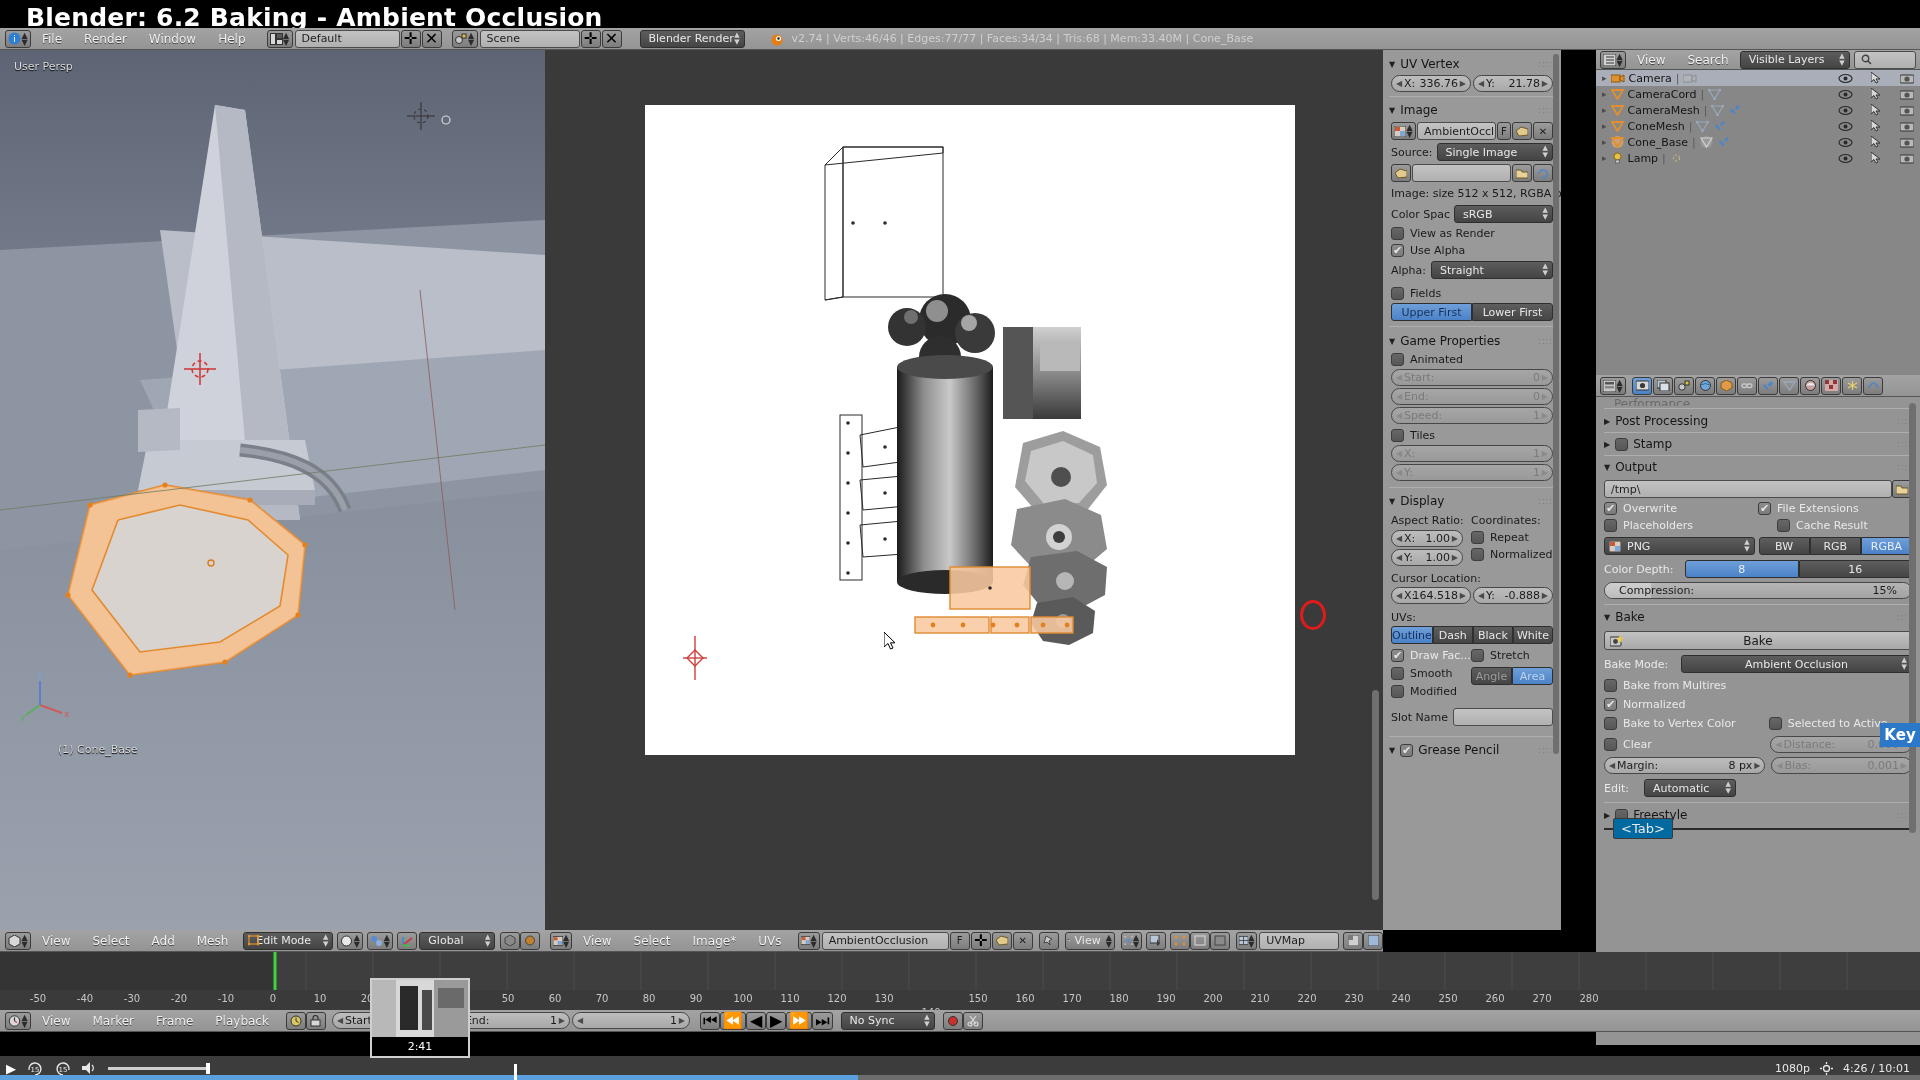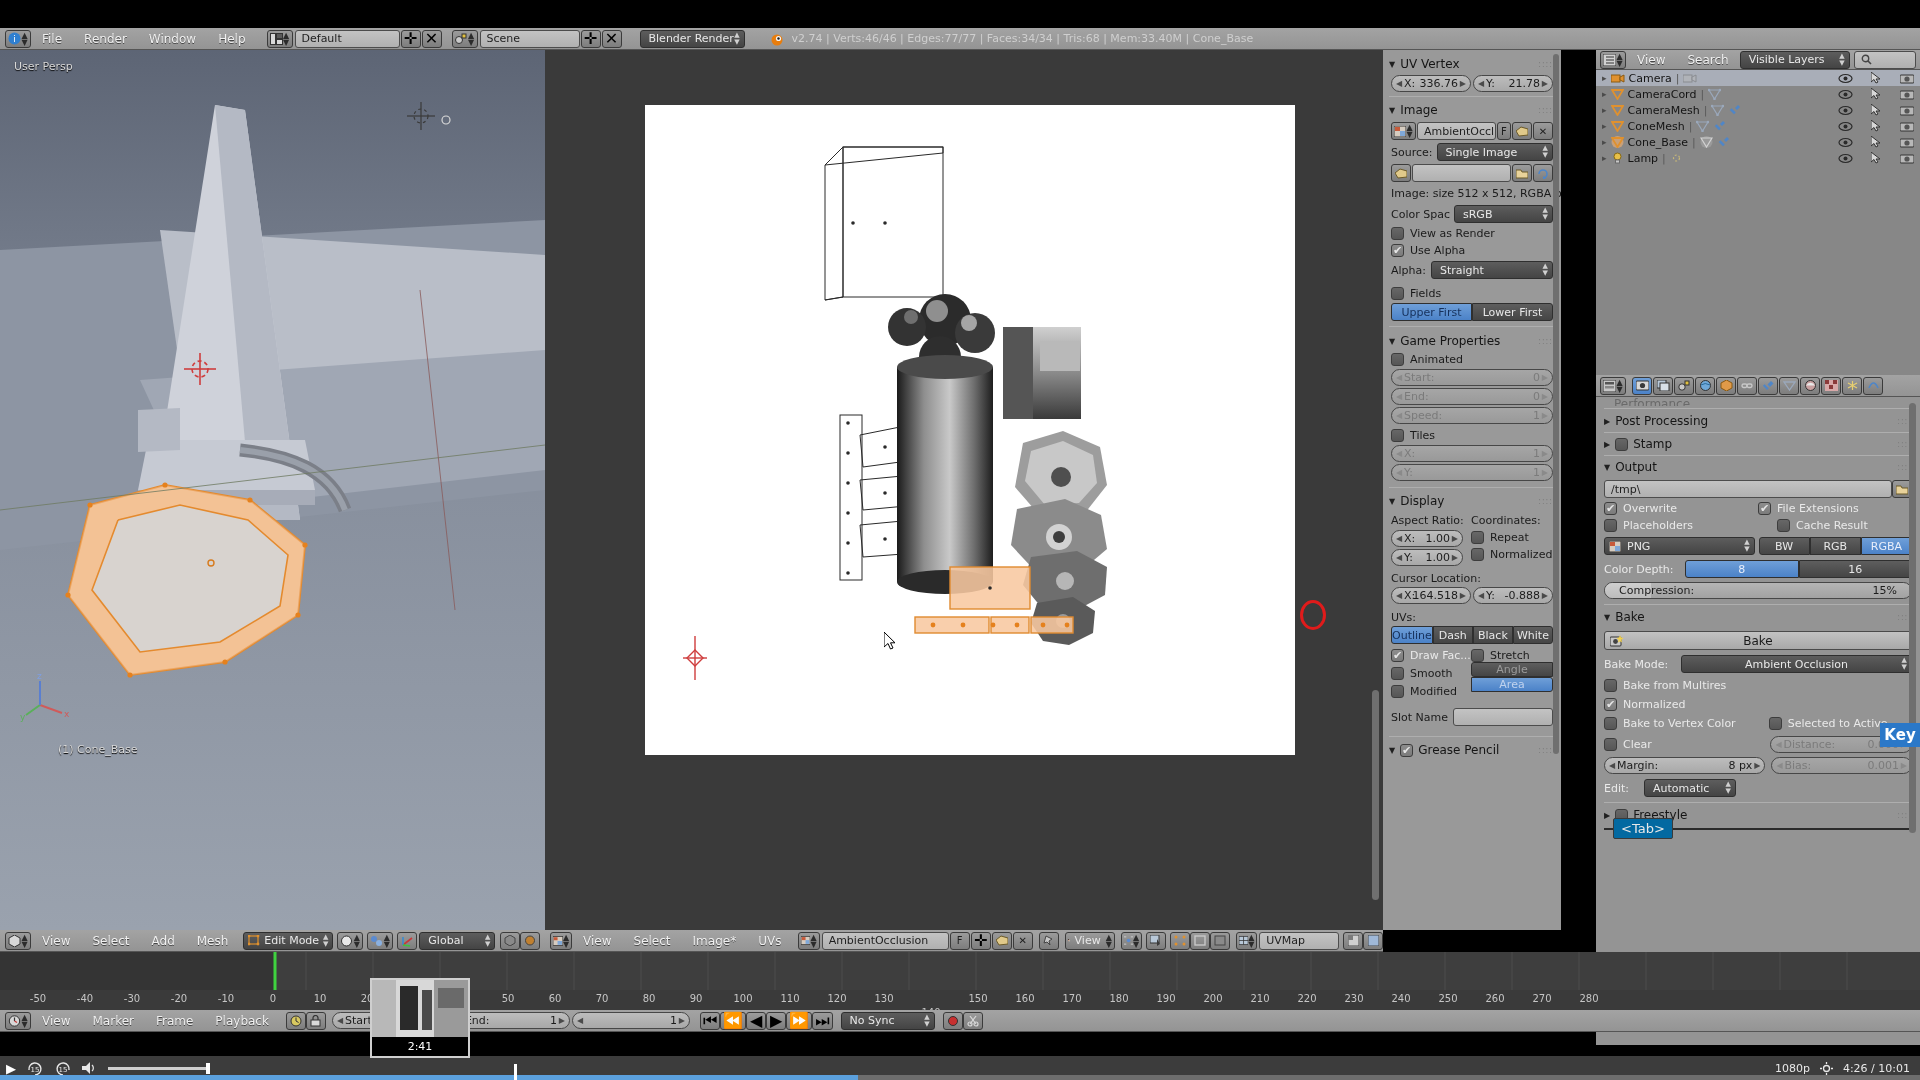--- a/index.html
+++ b/index.html
@@ -167,20 +167,21 @@
   .redcircle {
     position: absolute; left: 1300px; top: 600px; width: 26px; height: 30px;
     border: 3px solid #e01b1b; border-radius: 50%;
   }
 </style>
 </head>
 <body>
 
 <div id="app">
 
+  <div class="video-title">Blender: 6.2 Baking - Ambient Occlusion</div>
 
   <div class="menu-bar" style="position:absolute;left:0;top:28px;width:1920px;height:22px;">
     <div style="display:flex;align-items:center;padding-left:5px;">
       <span class="icon-box">
         <svg width="13" height="13" viewBox="0 0 13 13">
             <circle cx="6.5" cy="6.5" r="6" fill="#2f7fd0"></circle>
             <text x="6.5" y="10" font-size="9" fill="#fff" text-anchor="middle" font-family="DejaVu Sans">i</text>
           </svg>
         <span class="spinner">▲<br>▼</span>
       </span>
@@ -629,21 +630,21 @@
         <div style="display:flex;align-items:center;gap:6px;margin-top:5px;">
           <span class="chk"></span>
           <span class="lbl-s">Modified</span>
         </div>
       </div>
       <div style="width:82px;">
         <div style="display:flex;align-items:center;gap:6px;">
           <span class="chk"></span>
           <span class="lbl-s">Stretch</span>
         </div>
-        <div style="display:flex;flex-direction:column;">
+        <div style="display:flex;margin-top:5px;">
           <div class="segbtn" style="flex:1;border-radius:3px 0 0 3px;color:#9b9b9b;">Angle</div>
           <div class="segbtn selw" style="flex:1;border-radius:0 3px 3px 0;color:#bfd2ee;">Area</div>
         </div>
       </div>
     </div>
     <div style="display:flex;align-items:center;gap:5px;margin:10px 8px;">
       <span class="lbl-s">Slot Name</span>
       <span class="txtfield" style="flex:1;"></span>
     </div>
     <div class="sep" style="margin:6px 6px 4px;"></div>
@@ -1116,21 +1117,21 @@
     <span class="icon-box" style="margin-left:5px;">
       <svg width="13" height="12" viewBox="0 0 13 12">
           <polygon points="6.5,0 12,3 12,9 6.5,12 1,9 1,3" fill="#d8d8d8" stroke="#333"></polygon>
         </svg>
       <span class="spinner">▲<br>▼</span>
     </span>
     <span class="menu-item">View</span>
     <span class="menu-item">Select</span>
     <span class="menu-item">Add</span>
     <span class="menu-item">Mesh</span>
-    <span class="dd" style="width:90px;margin-left:4px;justify-content:flex-start;padding-left:20px;position:relative;">
+    <span class="dd" style="width:90px;margin-left:4px;justify-content:flex-start;padding-left:12px;position:relative;">
       <svg width="12" height="11" viewBox="0 0 12 11" style="position:absolute;left:4px;">
           <rect x="1" y="1" width="9" height="8" fill="none" stroke="#e0912e" stroke-width="1.2"></rect>
           <circle cx="1" cy="1" r="1.4" fill="#e0912e"></circle>
           <circle cx="10" cy="1" r="1.4" fill="#e0912e"></circle>
           <circle cx="1" cy="9" r="1.4" fill="#e0912e"></circle>
           <circle cx="10" cy="9" r="1.4" fill="#e0912e"></circle>
         </svg>
       <span>Edit Mode</span>
         <span class="arrows">▲<br>▼</span>
     </span>

